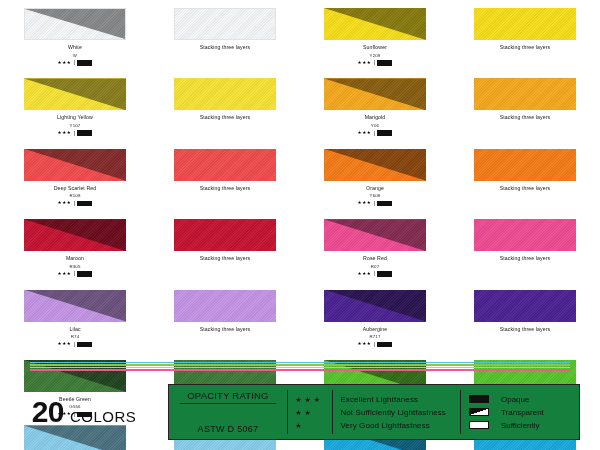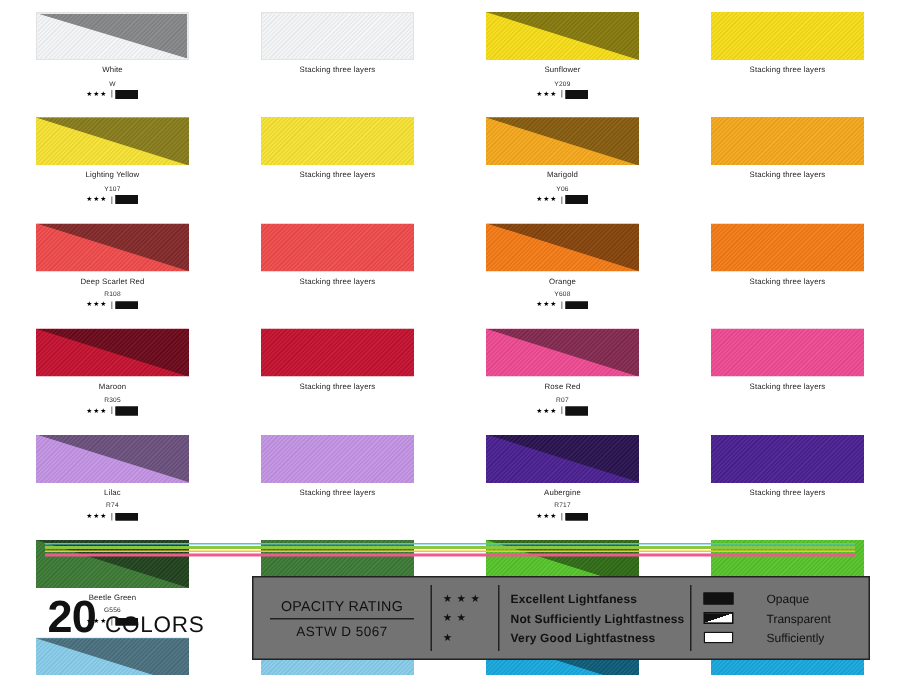--- a/index.html
+++ b/index.html
@@ -162,21 +162,21 @@
     letter-spacing: 0.5px;
   }
 
   #legend {
     width: 412px;
     height: 56px;
     box-sizing: border-box;
     border: 1.4px solid #222;
     display: flex;
     align-items: stretch;
-    background: #737373;
+    background: #15803d;
   }
   .legend-sec {
     display: flex;
     flex-direction: column;
     justify-content: center;
     box-sizing: border-box;
   }
   #legend-rating {
     width: 118px;
     align-items: center;
@@ -190,21 +190,21 @@
   }
   #legend-rating .rating-rule {
     width: 96px;
     height: 1px;
     background: #222;
   }
   #legend-rating .rating-std {
     font-size: 9px;
     color: #111;
     letter-spacing: 0.3px;
-    padding-top: 3px;
+    padding-top: 20px;
   }
   .vsep {
     width: 1.2px;
     background: #222;
     margin: 5px 0;
   }
   #legend-stars {
     width: 44px;
     align-items: flex-start;
     padding-left: 7px;
@@ -212,37 +212,36 @@
   #legend-stars .lrow {
     font-size: 7px;
     line-height: 13px;
     color: #111;
     letter-spacing: 0.5px;
   }
   #legend-light {
     flex: 1;
     align-items: flex-start;
     padding-left: 7px;
-    font-weight: bold;
   }
   #legend-light .lrow {
     font-size: 8px;
     line-height: 13px;
     color: #111;
     letter-spacing: 0.1px;
   }
   #legend-opacity {
     width: 118px;
     align-items: flex-start;
     padding-left: 8px;
   }
   #legend-opacity .orow {
     display: flex;
     align-items: center;
-    gap: 22px;
+    gap: 12px;
     height: 13px;
   }
   #legend-opacity .oswatch {
     width: 20px;
     height: 8px;
     box-sizing: border-box;
     border: 1px solid #111;
   }
   #legend-opacity .olabel {
     font-size: 8px;

